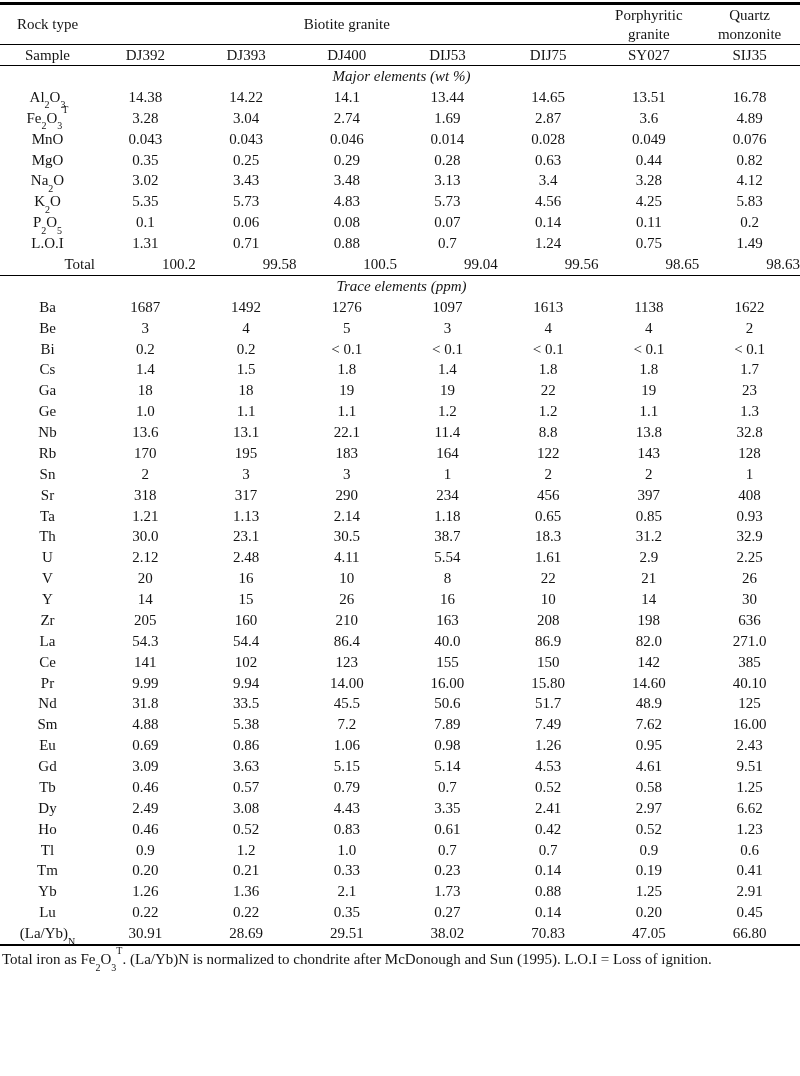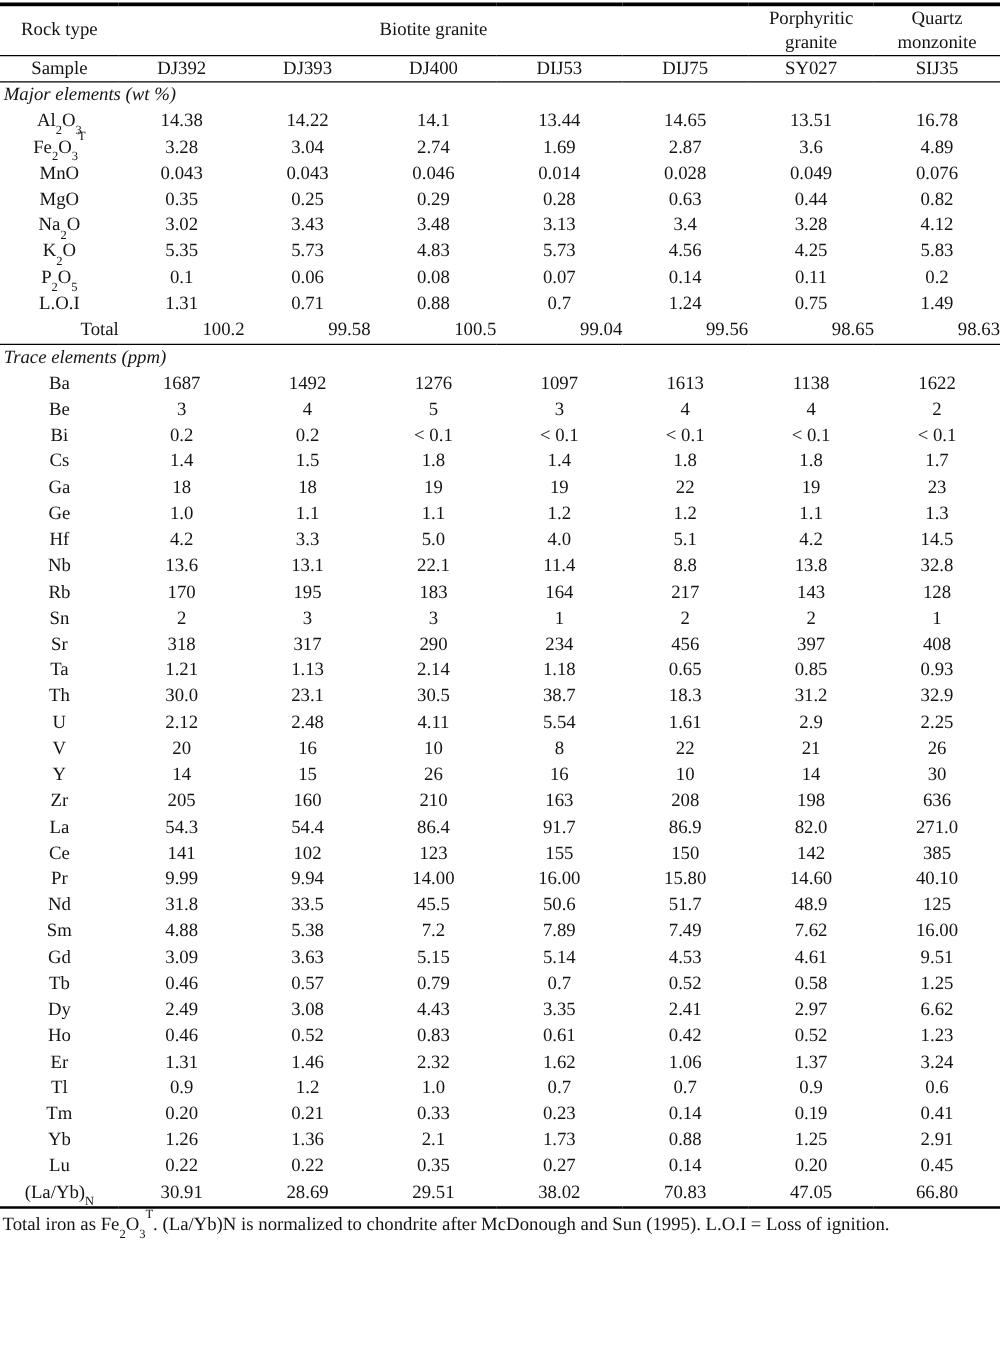--- a/index.html
+++ b/index.html
@@ -41,21 +41,21 @@
     line-height: 19px;
     border-bottom: 1.5px solid #000;
     white-space: normal;
   }
   tr.sample-row th {
     height: 20px;
     border-bottom: 1.5px solid #000;
   }
   tr.section-title td {
     height: 21px;
-    text-align: left;
+    text-align: center;
     font-style: italic;
     padding-left: 3px;
   }
   tr.data-row td { height: 20.88px; }
   tr.section-end td { border-bottom: 1.5px solid #000; text-align: right; }
   sub, sup {
     font-size: 10px;
     line-height: 0;
     position: relative;
   }
@@ -252,46 +252,36 @@
           <td>Ge</td>
           <td>1.0</td>
           <td>1.1</td>
           <td>1.1</td>
           <td>1.2</td>
           <td>1.2</td>
           <td>1.1</td>
           <td>1.3</td>
         </tr>
         <tr class="data-row">
-          <td>Hf</td>
-          <td>4.2</td>
-          <td>3.3</td>
-          <td>5.0</td>
-          <td>4.0</td>
-          <td>5.1</td>
-          <td>4.2</td>
-          <td>14.5</td>
-        </tr>
-        <tr class="data-row">
           <td>Nb</td>
           <td>13.6</td>
           <td>13.1</td>
           <td>22.1</td>
           <td>11.4</td>
           <td>8.8</td>
           <td>13.8</td>
           <td>32.8</td>
         </tr>
         <tr class="data-row">
           <td>Rb</td>
           <td>170</td>
           <td>195</td>
           <td>183</td>
           <td>164</td>
-          <td>217</td>
+          <td>122</td>
           <td>143</td>
           <td>128</td>
         </tr>
         <tr class="data-row">
           <td>Sn</td>
           <td>2</td>
           <td>3</td>
           <td>3</td>
           <td>1</td>
           <td>2</td>
@@ -366,21 +356,21 @@
           <td>163</td>
           <td>208</td>
           <td>198</td>
           <td>636</td>
         </tr>
         <tr class="data-row">
           <td>La</td>
           <td>54.3</td>
           <td>54.4</td>
           <td>86.4</td>
-          <td>91.7</td>
+          <td>40.0</td>
           <td>86.9</td>
           <td>82.0</td>
           <td>271.0</td>
         </tr>
         <tr class="data-row">
           <td>Ce</td>
           <td>141</td>
           <td>102</td>
           <td>123</td>
           <td>155</td>
@@ -412,20 +402,30 @@
           <td>Sm</td>
           <td>4.88</td>
           <td>5.38</td>
           <td>7.2</td>
           <td>7.89</td>
           <td>7.49</td>
           <td>7.62</td>
           <td>16.00</td>
         </tr>
         <tr class="data-row">
+          <td>Eu</td>
+          <td>0.69</td>
+          <td>0.86</td>
+          <td>1.06</td>
+          <td>0.98</td>
+          <td>1.26</td>
+          <td>0.95</td>
+          <td>2.43</td>
+        </tr>
+        <tr class="data-row">
           <td>Gd</td>
           <td>3.09</td>
           <td>3.63</td>
           <td>5.15</td>
           <td>5.14</td>
           <td>4.53</td>
           <td>4.61</td>
           <td>9.51</td>
         </tr>
         <tr class="data-row">
@@ -452,30 +452,20 @@
           <td>Ho</td>
           <td>0.46</td>
           <td>0.52</td>
           <td>0.83</td>
           <td>0.61</td>
           <td>0.42</td>
           <td>0.52</td>
           <td>1.23</td>
         </tr>
         <tr class="data-row">
-          <td>Er</td>
-          <td>1.31</td>
-          <td>1.46</td>
-          <td>2.32</td>
-          <td>1.62</td>
-          <td>1.06</td>
-          <td>1.37</td>
-          <td>3.24</td>
-        </tr>
-        <tr class="data-row">
           <td>Tl</td>
           <td>0.9</td>
           <td>1.2</td>
           <td>1.0</td>
           <td>0.7</td>
           <td>0.7</td>
           <td>0.9</td>
           <td>0.6</td>
         </tr>
         <tr class="data-row">

